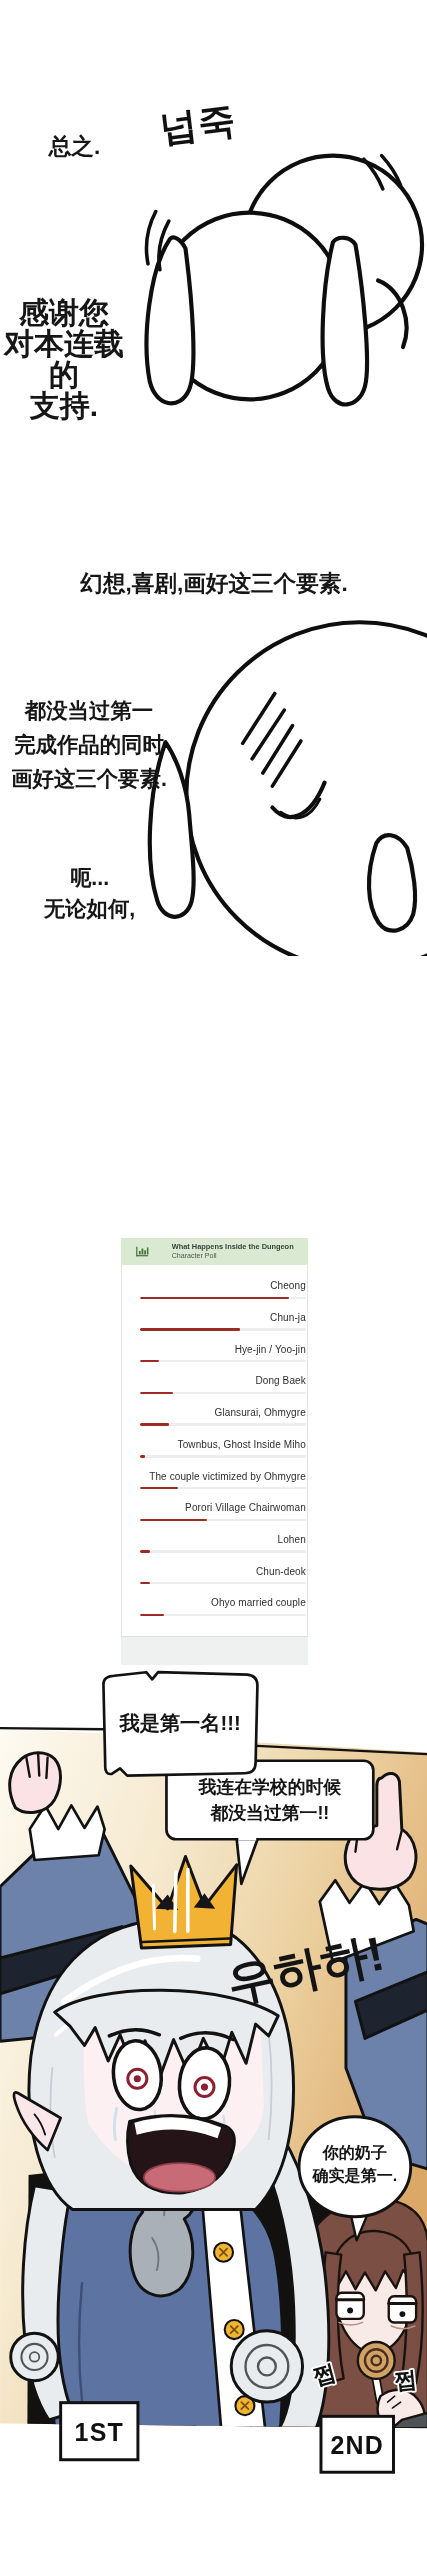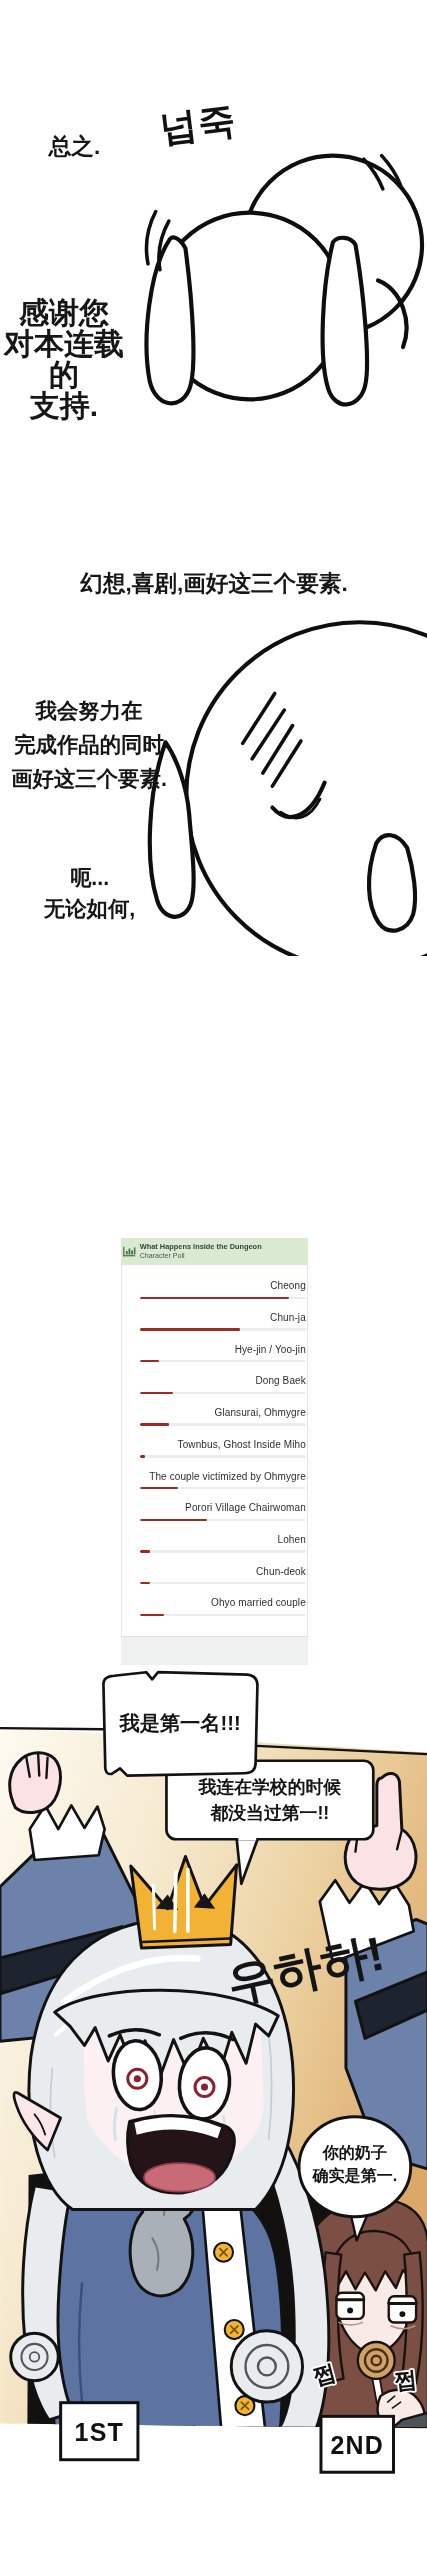--- a/index.html
+++ b/index.html
@@ -5,22 +5,22 @@
   html,body{margin:0;padding:0;background:#ffffff;}
   #page{position:relative;width:428px;height:2576px;margin:0 auto;background:#fff;overflow:hidden;
         font-family:"Liberation Sans","DejaVu Sans",sans-serif;border-radius:32px;}
   .abs{position:absolute;}
   .cn{font-weight:700;color:#161616;line-height:1.35;}
   .center{text-align:center;}
   
   .poll{position:absolute;left:121px;top:1238px;width:187px;background:#ffffff;
         border:0.6px solid #e3e7e2;border-top:none;box-sizing:border-box;
         font-family:"Liberation Sans","DejaVu Sans",sans-serif;}
-  .poll-header{display:flex;align-items:center;gap:3px;background:#d9e9d2;
-               height:27px;padding:0 6px 0 1px;margin:0 -0.6px;}
+  .poll-header{display:flex;align-items:center;gap:22px;background:#d9e9d2;
+               height:27px;padding:0 6px 0 14px;margin:0 -0.6px;}
   .poll-title{font-size:7.4px;font-weight:700;color:#39423a;line-height:1.25;}
   .poll-sub{font-size:7.1px;color:#4d564e;line-height:1.25;}
   .poll-list{padding:15.4px 1.2px 3.6px 18.4px;}
   .prow{margin-bottom:13px;}
   .plabel{font-size:10px;color:#2e2e2e;margin-bottom:5.3px;letter-spacing:0.1px;text-align:right;}
   .ptrack{height:2.4px;background:#ededed;border-radius:1.2px;overflow:hidden;}
   .pfill{height:2.4px;background:#9c2b24;border-radius:1.2px;width:0;}
   .poll-footer{height:28px;background:#eef1f0;border-top:0.6px solid #dcdfde;margin:0 -0.6px -0.6px -0.6px;}
   
   .sfx-bow{font-size:37px;font-weight:700;color:#111;transform:rotate(-7deg);letter-spacing:1.2px;}
@@ -74,21 +74,21 @@
       </g>
       <path d="M 238 410 C 262 438 300 432 326 368"></path>
       <path d="M 252 418 C 278 436 302 428 318 396" stroke-width="5"></path>
       <path d="M 58 300 C 28 384 24 504 44 566 C 54 602 92 604 102 568 C 110 536 102 474 98 422 C 94 372 76 326 58 300 Z" fill="#fff"></path>
       <path d="M 413 470 C 395 522 397 574 417 604 C 433 626 465 620 475 590 C 483 560 475 512 465 478 C 449 452 425 450 413 470 Z" fill="#fff"></path>
     </g>
   </svg>
 
   <div class="abs" style="left:0;top:694px;width:178px;">
     <div class="cn center" style="font-size:21.4px;line-height:34px;">
-      <div>我会努力在</div>
+      <div>都没当过第一</div>
       <div>完成作品的同时</div>
       <div>画好这三个要素.</div>
     </div>
   </div>
 
   <div class="abs" style="left:18px;top:863px;width:143px;">
     <div class="cn center" style="font-size:21.4px;line-height:31px;">
       <div>呃...</div>
       <div>无论如何,</div>
     </div>

